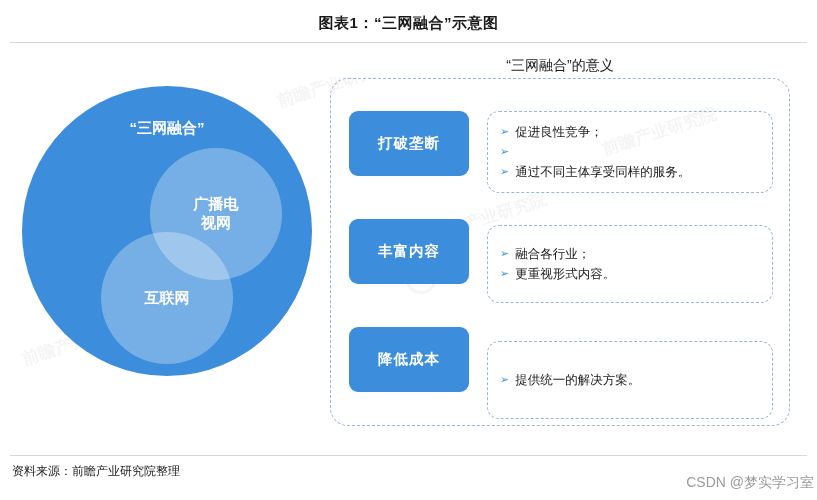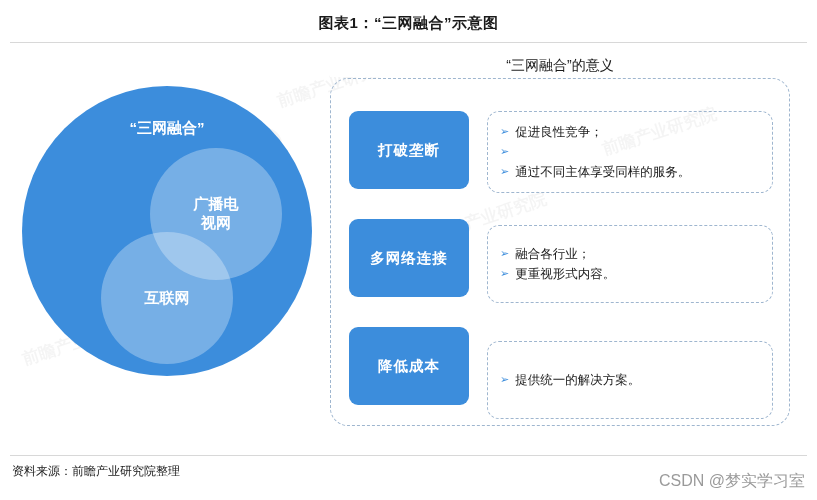--- a/index.html
+++ b/index.html
@@ -51,23 +51,23 @@
   }
   .source {
     position: absolute;
     left: 12px;
     bottom: 20px;
     font-size: 12px;
     color: #222;
   }
   .credit {
     position: absolute;
-    right: 12px;
+    right: 3px;
     bottom: 8px;
-    font-size: 16px;
+    font-size: 14px;
     color: #9a9a9a;
   }
 
   
   .venn-wrap {
     position: absolute;
     left: 22px;
     top: 86px;
     width: 290px;
     height: 290px;
@@ -140,21 +140,21 @@
     width: 424px;
     height: 78px;
     display: flex;
     align-items: flex-start;
   }
   .row-1 { top: 32px; }
   .row-2 { top: 140px; }
   .row-3 { top: 248px; }
   .pill {
     width: 120px;
-    height: 78px;
+    height: 65px;
     background: #3c8ddc;
     border-radius: 9px;
     color: #fff;
     font-size: 14.5px;
     font-weight: bold;
     display: flex;
     align-items: center;
     justify-content: center;
     flex: 0 0 auto;
     letter-spacing: 1px;
@@ -260,21 +260,21 @@
           <span class="arrow">➢</span>
         </div>
         <div class="bullet">
           <span class="arrow">➢</span>
           <span>通过不同主体享受同样的服务。</span>
         </div>
       </div>
     </div>
 
     <div class="row row-2">
-      <div class="pill">多网络连接</div>
+      <div class="pill">丰富内容</div>
       <div class="bullets h2">
         <div class="bullet">
           <span class="arrow">➢</span>
           <span>融合各行业；</span>
         </div>
         <div class="bullet">
           <span class="arrow">➢</span>
           <span>更重视形式内容。</span>
         </div>
       </div>

